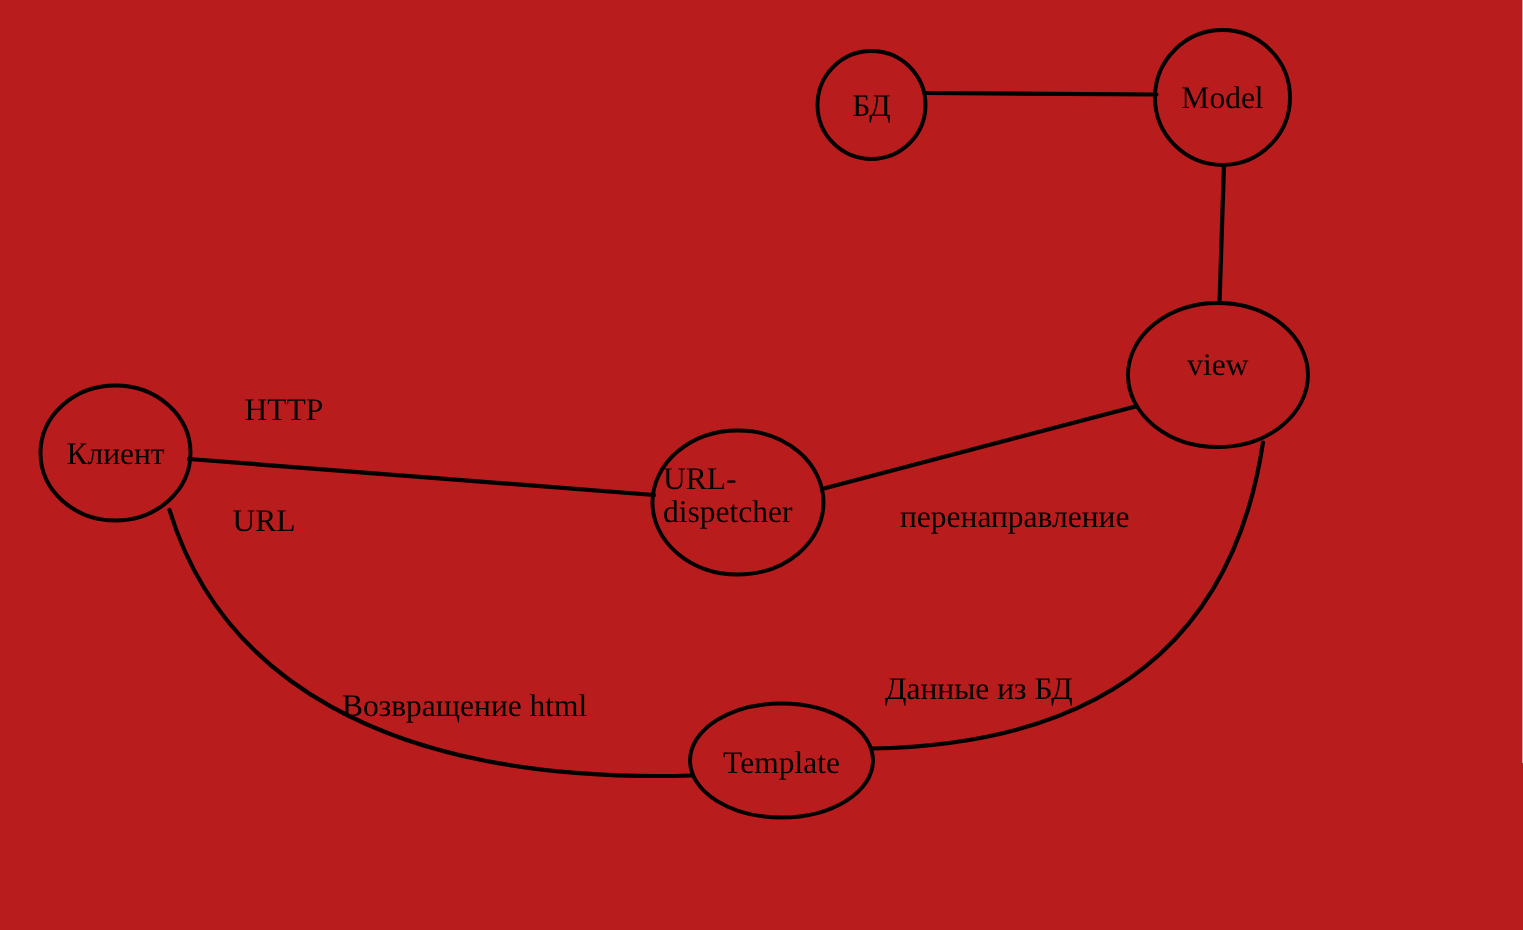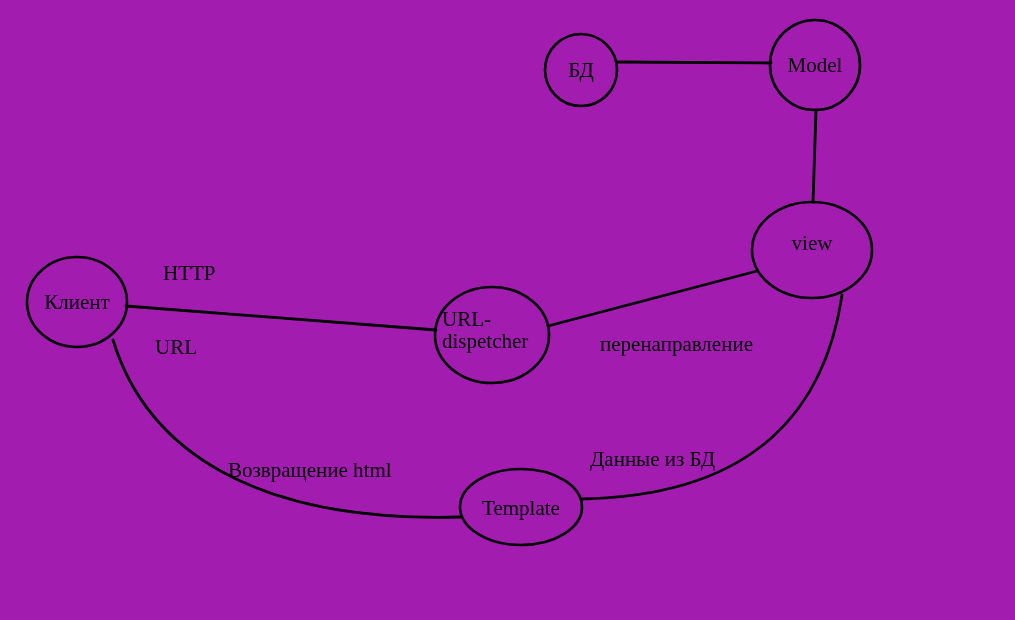--- a/index.html
+++ b/index.html
@@ -4,21 +4,21 @@
 <style>
   html, body {
     margin: 0;
     padding: 0;
     background: #ffffff;
   }
   .canvas-wrap {
     position: relative;
     width: 1015px;
     height: 620px;
-    background: #a21caf;
+    background: #b91c1c;
     overflow: hidden;
     font-family: "Liberation Serif", "DejaVu Serif", serif;
   }
   svg text {
     font-family: "Liberation Serif", "DejaVu Serif", serif;
     font-size: 21px;
     fill: #000000;
   }
   svg .node-shape {
     fill: none;

